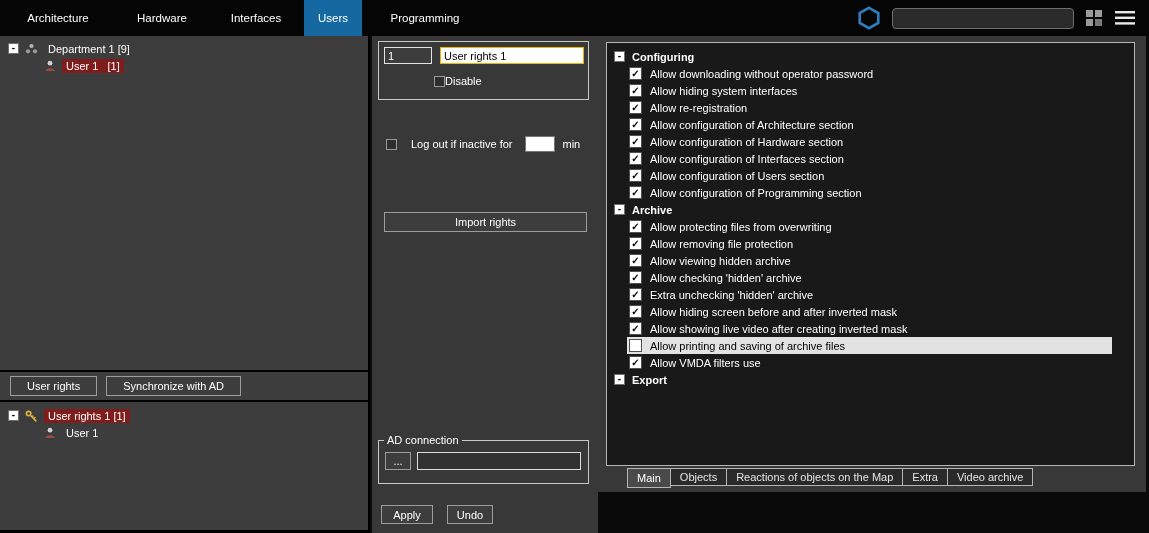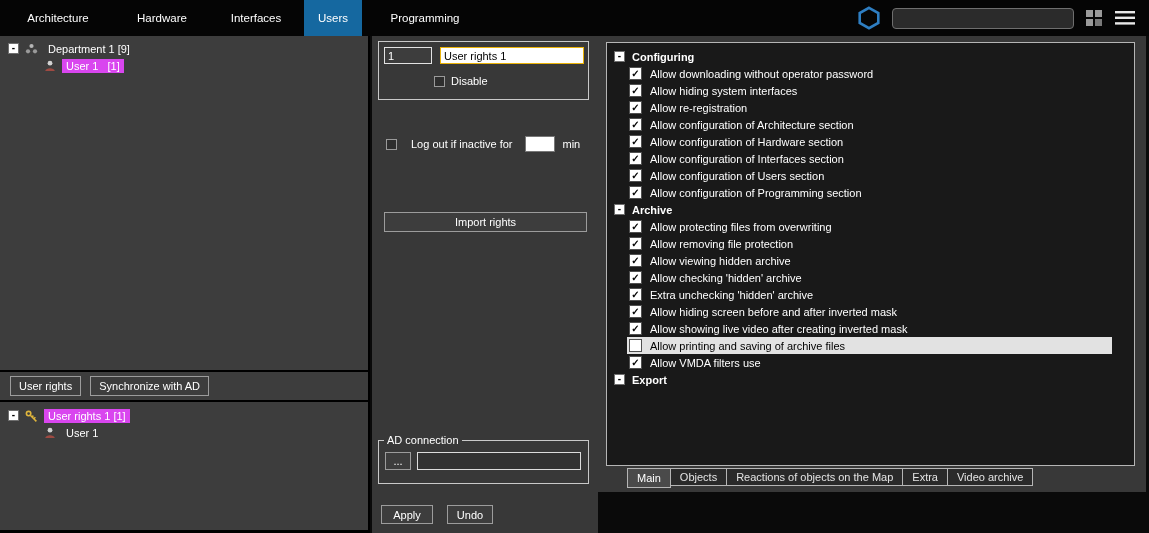--- a/index.html
+++ b/index.html
@@ -26,31 +26,31 @@
   
   .left-col{position:absolute;left:0;top:36px;bottom:0;width:370px;background:#000;border-right:2px solid #000;display:flex;flex-direction:column;box-sizing:border-box;}
   .dept-tree{height:334px;background:#3d3d3d;padding-top:4px;box-sizing:border-box;}
   .left-btn-row{height:28px;margin-top:2px;background:#3d3d3d;display:flex;align-items:center;gap:9px;padding-left:10px;}
   .rights-tree{flex:1;margin-top:2px;margin-bottom:3px;background:#3d3d3d;padding-top:5px;}
   .tree-row{display:flex;align-items:center;height:17px;}
   .expander{width:9px;height:9px;background:#fff;border:1px solid #6f6f6f;color:#000;font-size:10px;line-height:7px;text-align:center;flex:none;font-weight:bold;box-sizing:content-box;cursor:default;}
   .expander-spacer{width:11px;flex:none;}
   .tree-icon{width:15px;height:13px;margin-left:5px;flex:none;display:flex;align-items:center;justify-content:center;}
   .tree-label{margin-left:5px;white-space:pre;padding:1px 4px;}
-  .tree-label.selected{background:#d946ef;}
-
-  
-  .btn{background:#3d3d3d;border:1px solid #9c9c9c;color:#fff;font-family:inherit;font-size:11px;height:20px;padding:0 8px;cursor:default;display:inline-flex;align-items:center;justify-content:center;box-sizing:border-box;}
+  .tree-label.selected{background:#7f1d1d;}
+
+  
+  .btn{background:#3d3d3d;border:1px solid #9c9c9c;color:#fff;font-family:inherit;font-size:11px;height:20px;padding:0 16px;cursor:default;display:inline-flex;align-items:center;justify-content:center;box-sizing:border-box;}
 
   
   .mid-col{position:absolute;left:372px;top:36px;bottom:0;width:226px;background:#383838;}
   .id-box{position:absolute;left:6px;top:5px;width:211px;height:59px;border:1px solid #c9c9c9;box-sizing:border-box;}
   .id-input{position:absolute;left:5px;top:5px;width:48px;height:17px;background:#3d3d3d;border:1px solid #e3e3e3;color:#fff;font-size:11px;padding:0 3px;box-sizing:border-box;font-family:inherit;}
   .name-input{position:absolute;left:61px;top:5px;width:144px;height:17px;background:#fff;border:1px solid #eab308;color:#000;font-size:11px;padding:0 3px;box-sizing:border-box;font-family:inherit;}
-  .disable-row{position:absolute;left:55px;top:33px;display:flex;align-items:center;gap:6px;}
+  .disable-row{position:absolute;left:55px;top:33px;display:flex;align-items:center;}
   .dark-checkbox{width:11px;height:11px;background:#2e2e2e;border:1px solid #9a9a9a;box-sizing:border-box;flex:none;cursor:default;}
   .logout-row{position:absolute;left:14px;top:100px;display:flex;align-items:center;}
   .logout-row .lab{margin-left:14px;}
   .small-input{width:30px;height:16px;background:#fff;border:1px solid #777;color:#000;font-size:11px;margin-left:12px;box-sizing:border-box;font-family:inherit;padding:0 2px;}
   .logout-row .unit{margin-left:8px;}
   .onvif-row{position:absolute;left:10px;top:145px;display:flex;align-items:center;}
   .onvif-row .lab{width:50px;}
   .dropdown{width:155px;height:18px;background:#d7d5d0;border:1px solid #8a8a8a;color:#000;display:flex;align-items:center;padding-left:5px;box-sizing:border-box;position:relative;cursor:default;}
   .dropdown .arrow{position:absolute;right:3px;top:1px;color:#444;font-size:10px;}
   .import-btn{position:absolute;left:12px;top:176px;width:203px;}

